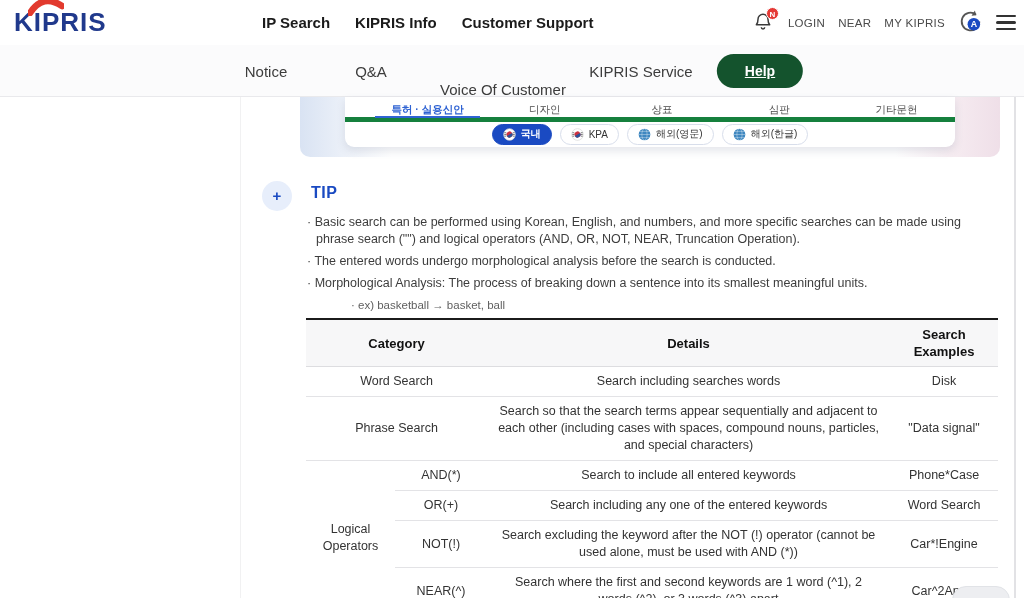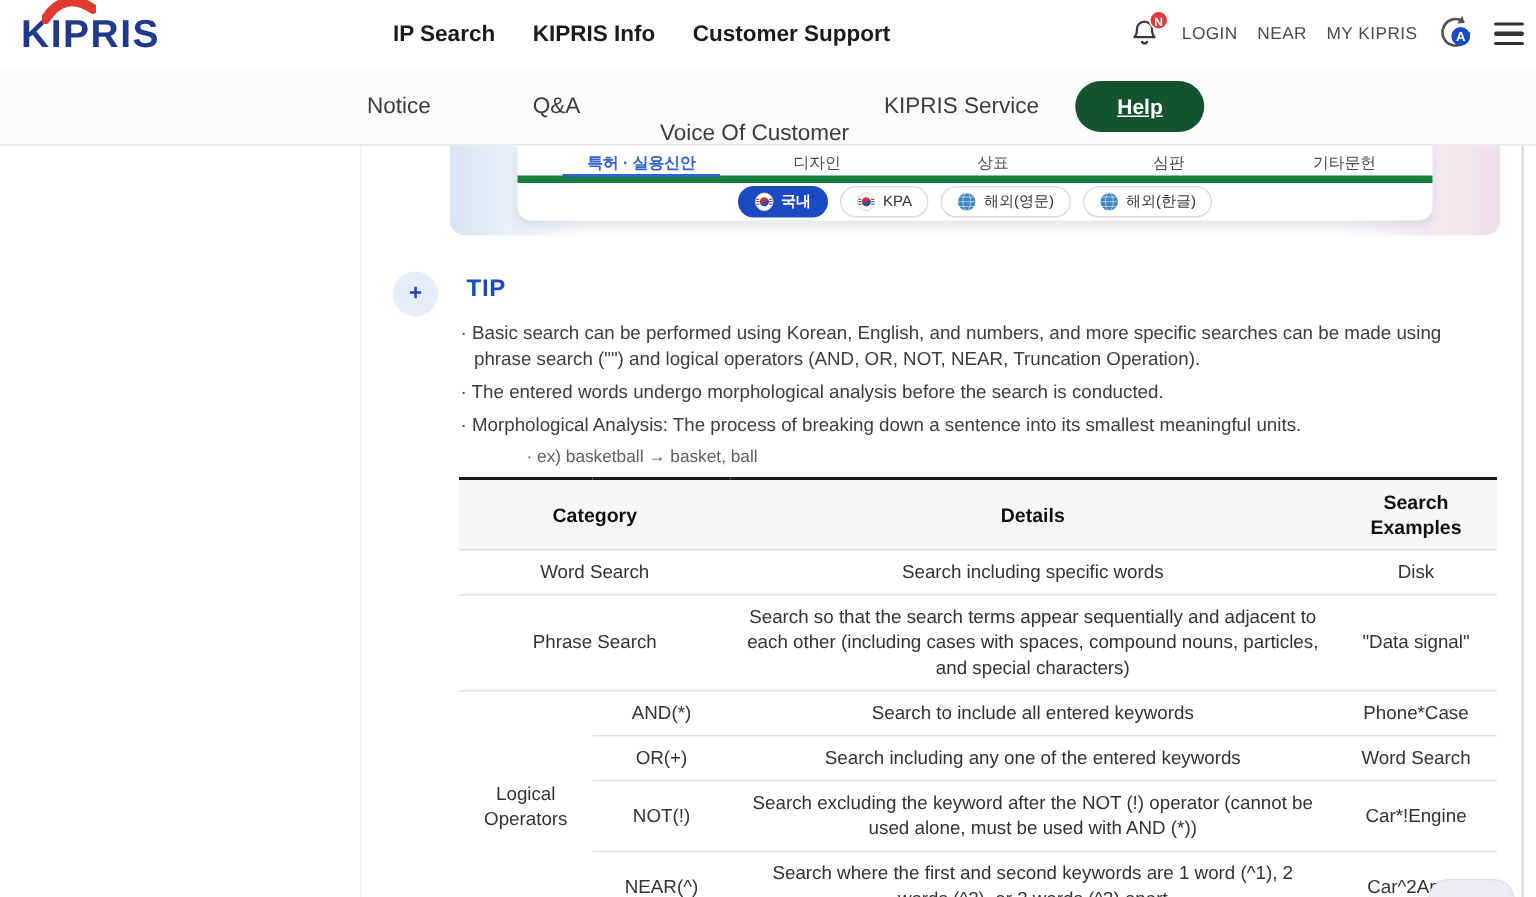--- a/index.html
+++ b/index.html
@@ -224,21 +224,21 @@
       <thead>
         <tr>
           <th colspan="2">Category</th>
           <th>Details</th>
           <th>Search Examples</th>
         </tr>
       </thead>
       <tbody>
         <tr>
           <td colspan="2">Word Search</td>
-          <td>Search including specific words</td>
+          <td>Search including searches words</td>
           <td>Disk</td>
         </tr>
         <tr>
           <td colspan="2">Phrase Search</td>
           <td>Search so that the search terms appear sequentially and adjacent to each other (including cases with spaces, compound nouns, particles, and special characters)</td>
           <td>"Data signal"</td>
         </tr>
         <tr>
           <td rowspan="4">Logical Operators</td>
           <td>AND(*)</td>

